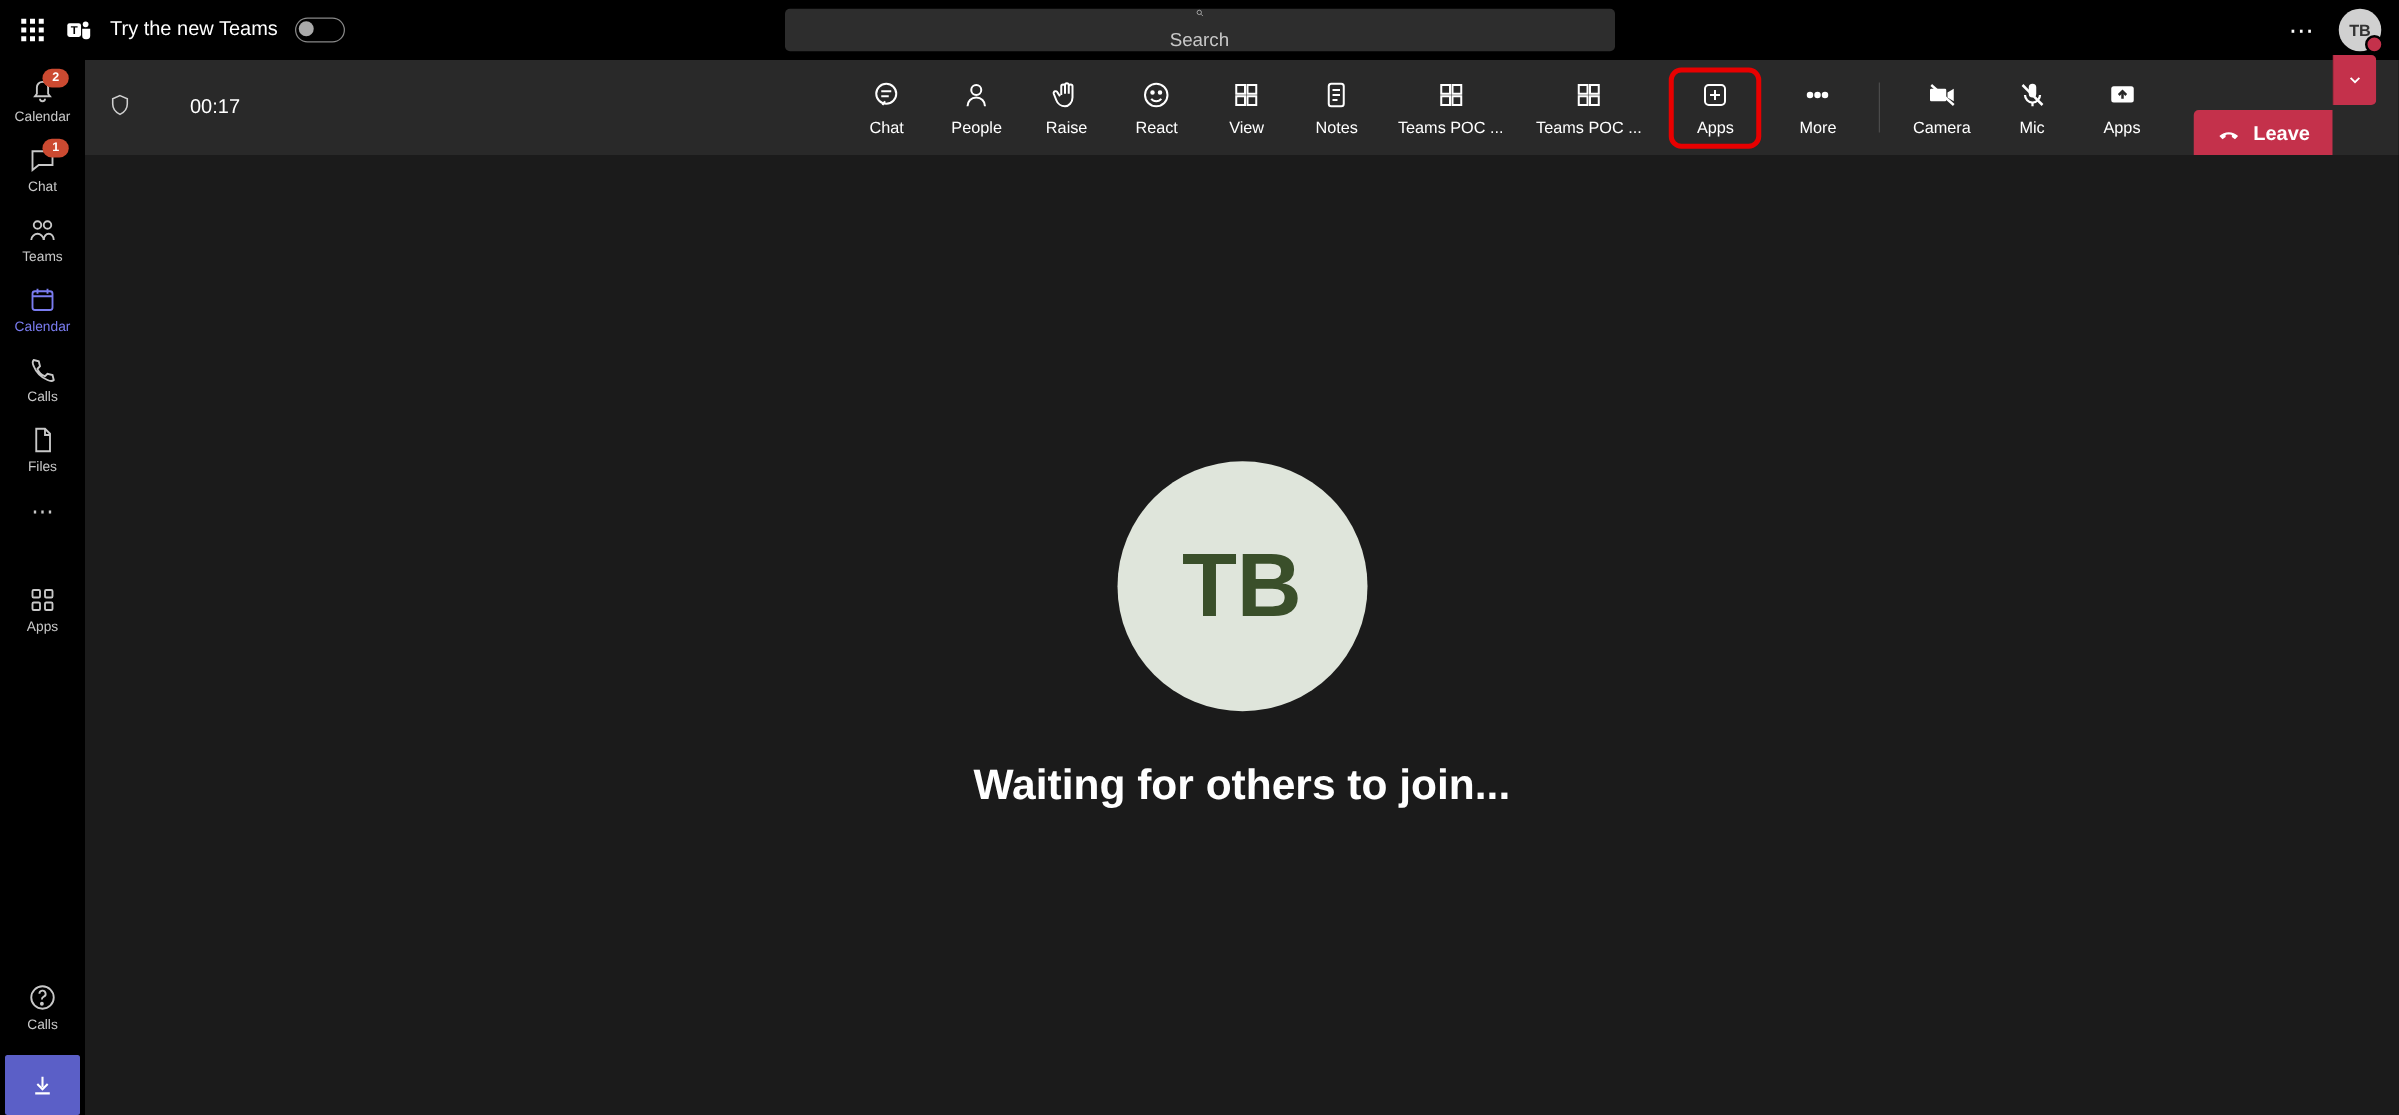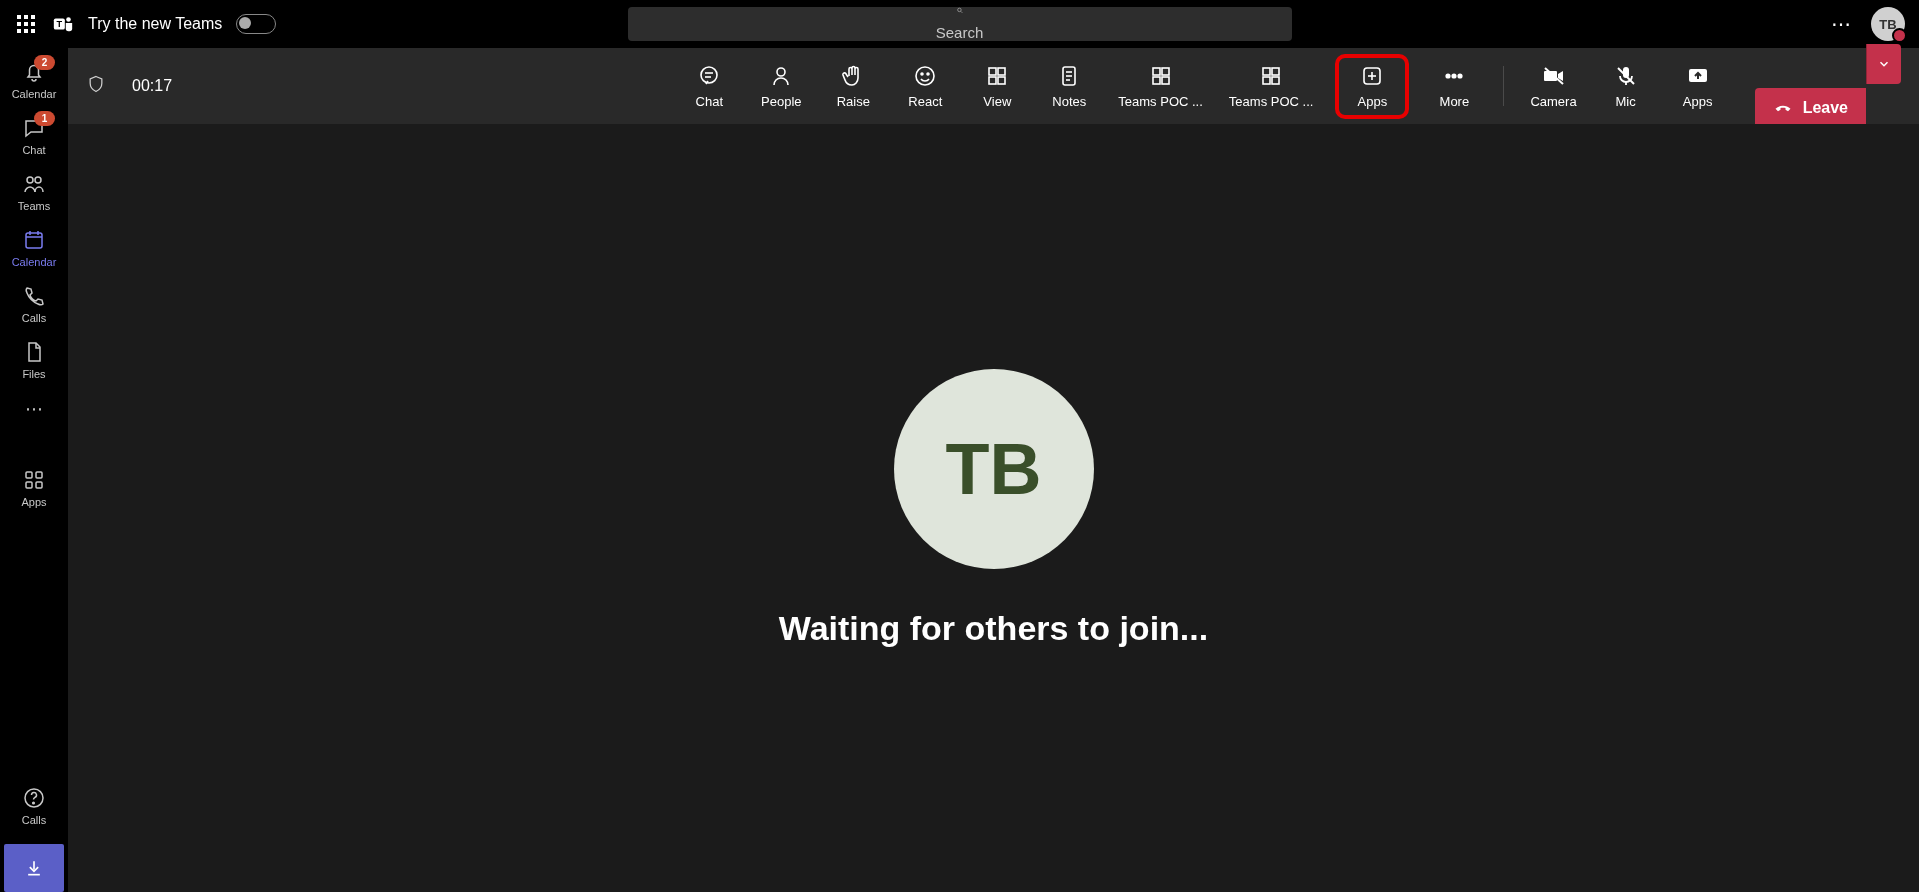--- a/index.html
+++ b/index.html
@@ -85,21 +85,21 @@
     width:60px;height:48px;background:#5b5fc7;display:flex;align-items:center;justify-content:center;margin-top:10px;border-radius:2px;
   }
   .download-tile svg{width:20px;height:20px;stroke:#fff;fill:none;stroke-width:2;}
 
   
   .meetingbar{
     position:absolute;left:68px;right:0;top:48px;height:76px;background:var(--bg-panel);
     display:flex;align-items:center;padding:0 18px;gap:26px;
   }
   .shield svg{width:20px;height:20px;stroke:#cfcfcf;fill:none;stroke-width:1.5;}
-  .timer{font-size:16px;color:#fff;}
+  .timer{font-size:16px;color:#fff;margin-left:20px;}
   .mb-spacer{flex:1;}
   .mb-btn{
     display:flex;flex-direction:column;align-items:center;gap:6px;color:#fff;font-size:13px;
     cursor:pointer;min-width:46px;
   }
   .mb-btn svg{width:24px;height:24px;stroke:#fff;fill:none;stroke-width:1.6;}
   .mb-btn.filled svg{fill:#fff;stroke:none;}
   .mb-sep{width:1px;height:40px;background:#4a4a4a;}
   .mb-btn.highlight{
     border:4px solid var(--highlight-red);border-radius:10px;padding:6px 10px;margin:-6px -4px;

